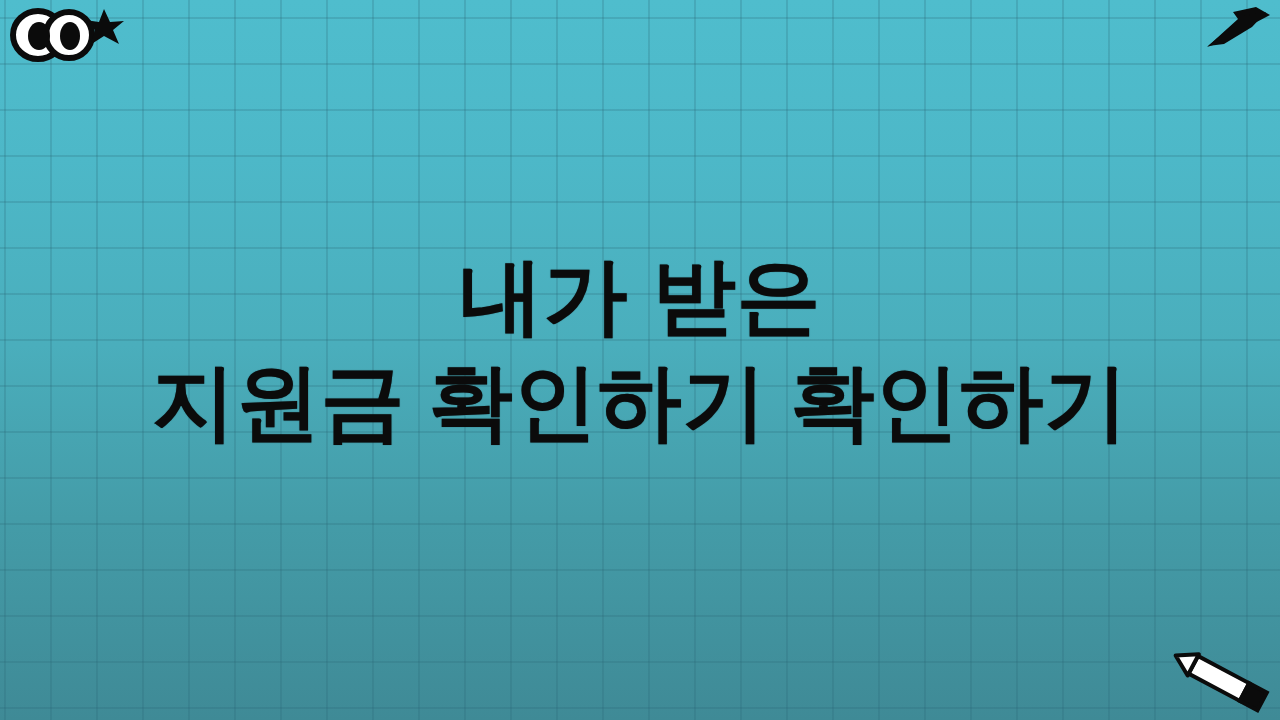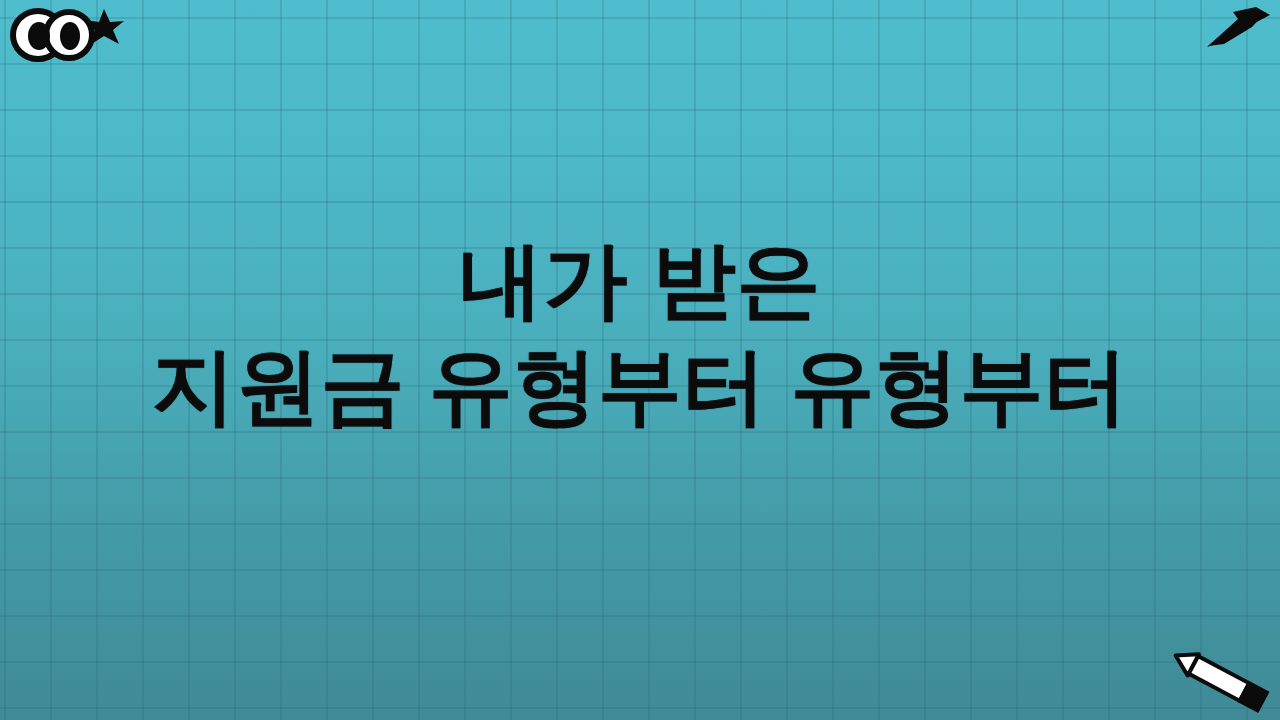--- a/index.html
+++ b/index.html
@@ -32,21 +32,21 @@
     background-size: 46px 46px, 46px 46px;
     background-position: 4px 17px, 4px 17px;
     pointer-events: none;
   }
 
   
   #headline {
     position: absolute;
     left: 0;
     right: 0;
-    top: 227px;
+    top: 243px;
     text-align: center;
     color: #0b0b0b;
     font-weight: 700;
     font-size: 84px;
     line-height: 106px;
     letter-spacing: 0.5px;
     white-space: nowrap;
     text-shadow: 0 0 1px rgba(0,0,0,0.55);
   }
   #headline .line { display: block; }
@@ -126,16 +126,16 @@
 
         <path d="M30 28 L10 40 L30 52 Z" fill="#ffffff" stroke="#0b0b0b" stroke-width="4" stroke-linejoin="round"></path>
 
         <rect x="88" y="30" width="20" height="20" fill="#0b0b0b" stroke="#0b0b0b" stroke-width="4"></rect>
       </g>
     </svg>
   </div>
 
   <div id="headline">
     <span class="line line1">내가 받은</span>
-    <span class="line line2">지원금 유형부터 유형부터</span>
+    <span class="line line2">지원금 확인하기 확인하기</span>
   </div>
 
 </div>
 
 </body></html>

